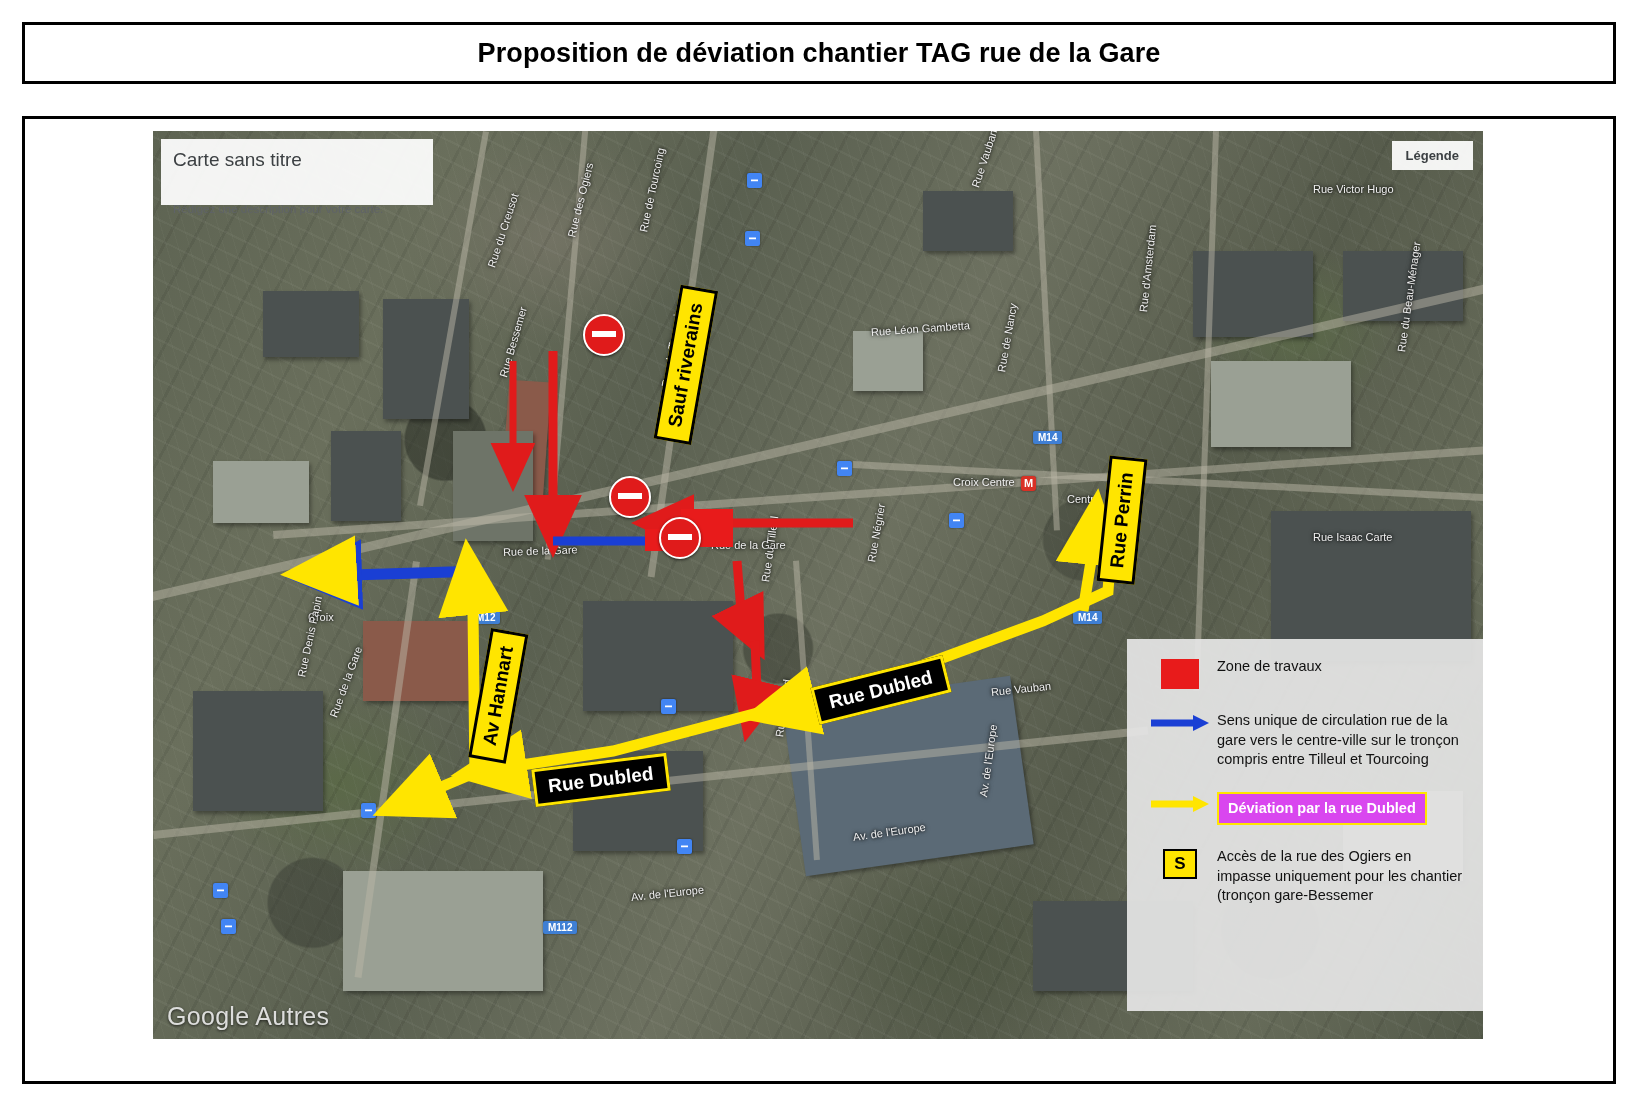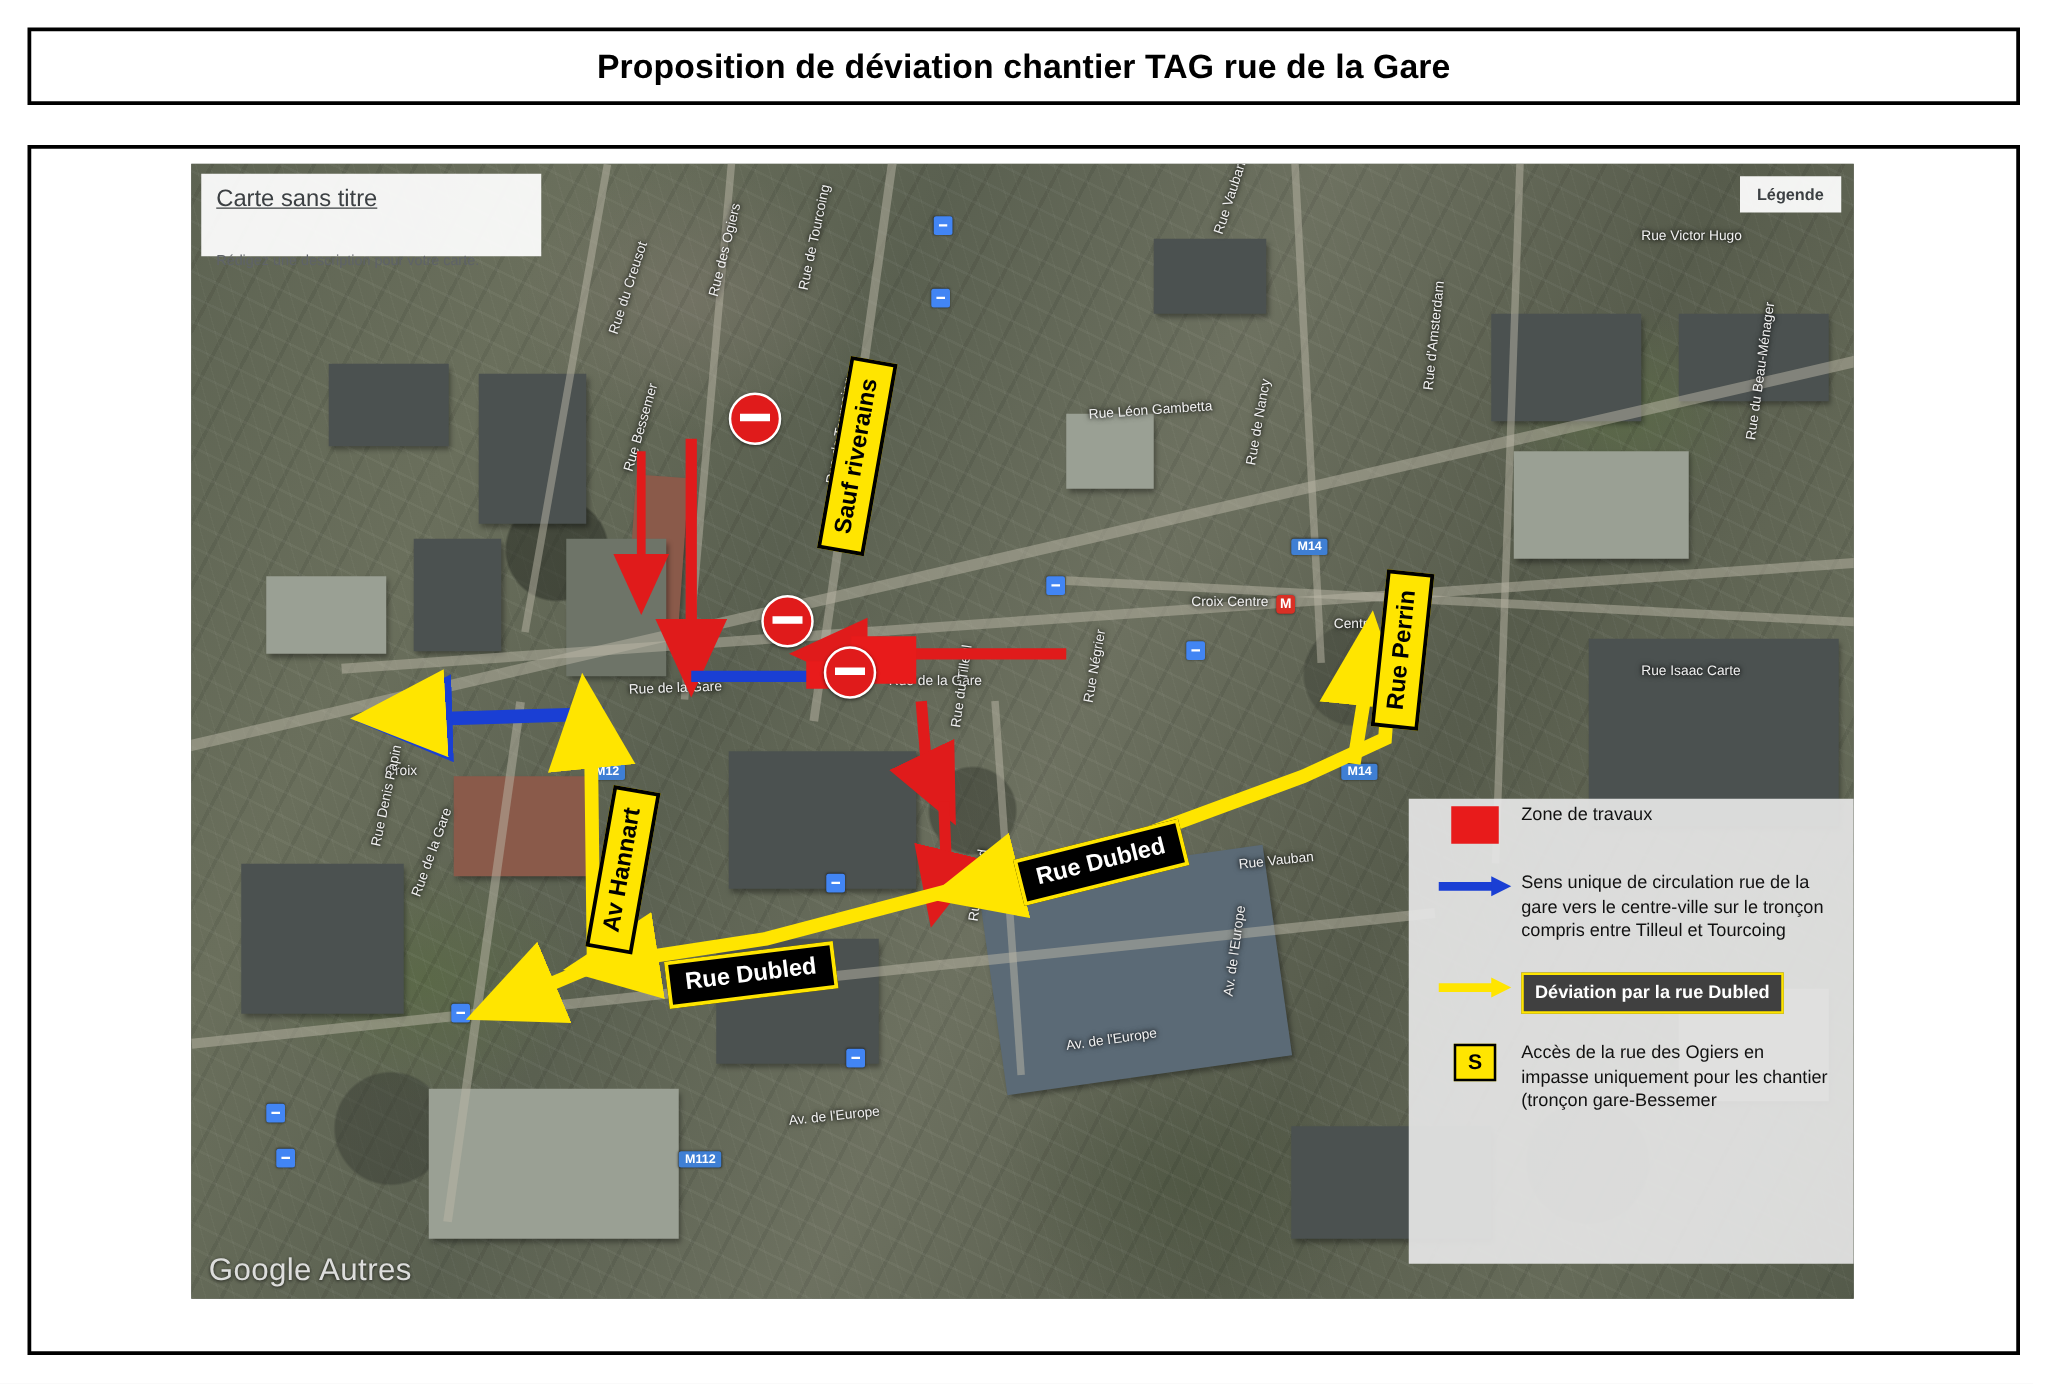--- a/index.html
+++ b/index.html
@@ -136,21 +136,20 @@
     width: 272px;
     height: 66px;
     background: rgba(255,255,255,.93);
     padding: 10px 12px;
     box-sizing: border-box;
   }
   .map-card-title {
     font-size: 19px;
     color: #3c4043;
     margin-bottom: 4px;
-    text-decoration: underline;
   }
   .map-card-sub {
     font-size: 11.5px;
     color: #5f6368;
     margin-top: 32px;
   }
 
   
   .legende-btn {
     position: absolute;
@@ -262,21 +261,21 @@
 
   
   .legend-panel {
     position: absolute;
     right: 0px;
     top: 508px;
     width: 356px;
     height: 372px;
     background: rgba(229,229,229,.93);
     box-sizing: border-box;
-    padding: 4px 14px 10px 16px;
+    padding: 18px 14px 10px 16px;
   }
   .legend-row {
     display: flex;
     align-items: flex-start;
     margin-bottom: 22px;
   }
   .legend-icon {
     width: 74px;
     flex: 0 0 74px;
     display: flex;
@@ -301,21 +300,21 @@
     border: 2px solid #000;
     color: #000;
     font-size: 17px;
     font-weight: bold;
     display: flex;
     align-items: center;
     justify-content: center;
     box-sizing: border-box;
   }
   .legend-text.hl {
-    background: #404040;
+    background: #d946ef;
     color: #fff;
     border: 2px solid #ffe500;
     padding: 5px 9px;
     font-weight: bold;
   }
 
   
   .arrow-svg { display: block; }
 </style>
 </head>

